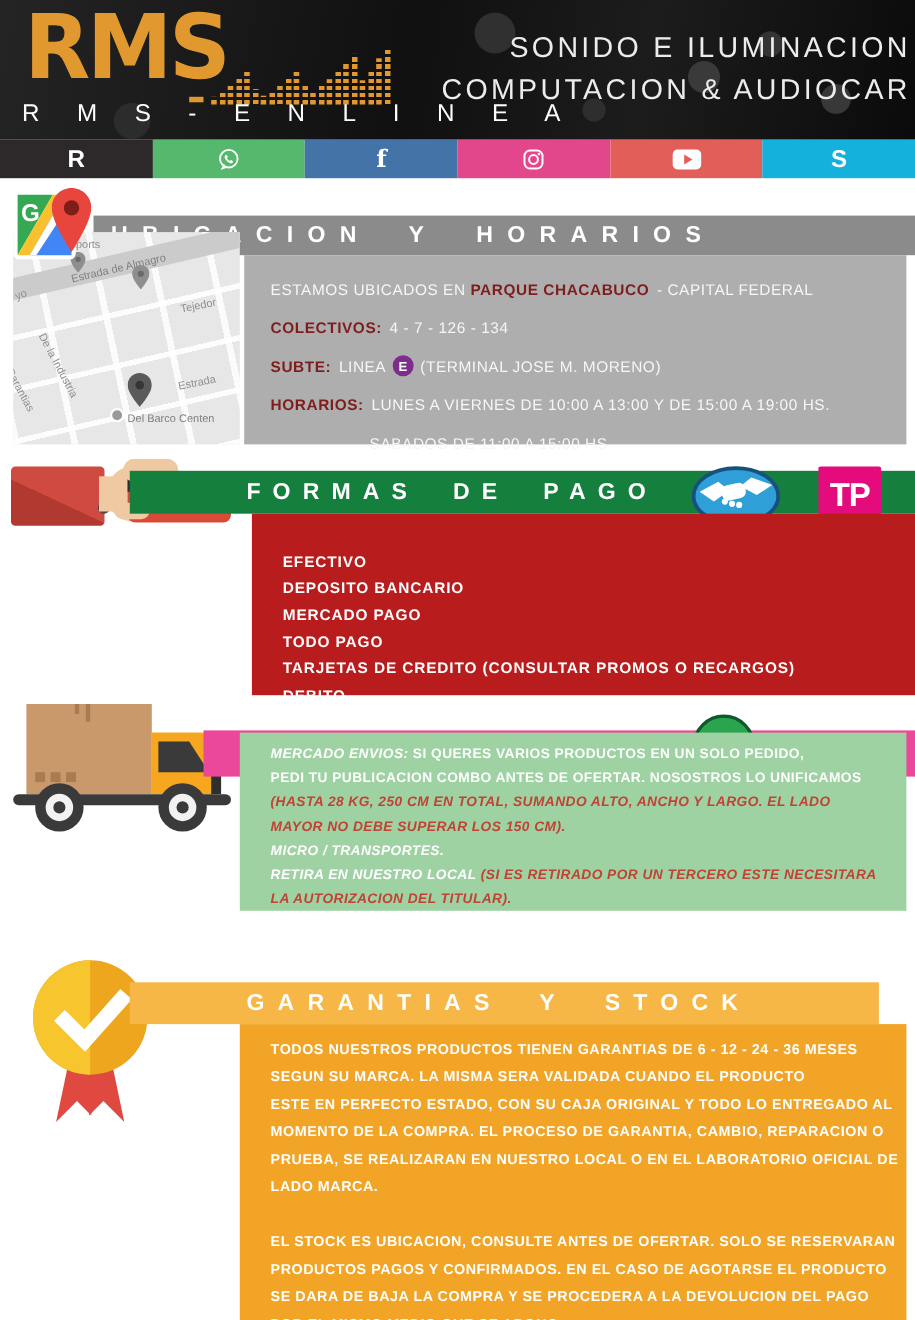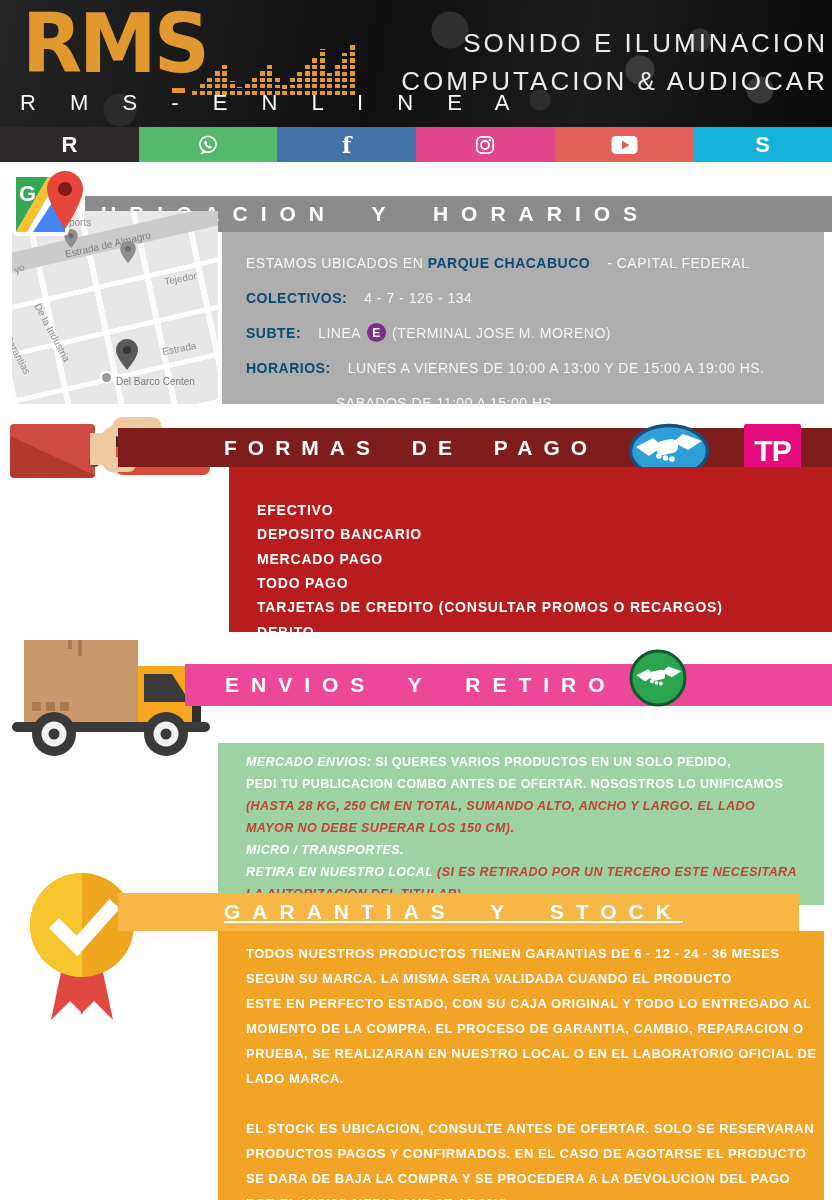--- a/index.html
+++ b/index.html
@@ -58,54 +58,54 @@
   .road-band { position:absolute; left:-18px; top:16px; width:260px; height:20px;
     background:#cbcbcb; transform:rotate(-13deg); }
   .maplab { position:absolute; color:#8f8f8f; font-size:10px; white-space:nowrap; }
   .poi { position:absolute; width:13px; height:13px; border-radius:50%;
     background:#9a9a9a; border:2px solid #fff; }
   .pin { position:absolute; }
   
   .ubi-panel { left:222px; top:232px; width:602px; height:172px; background:#aeaeae;
     padding:14px 0 0 24px; font-size:14px; letter-spacing:.5px; color:#f6f6f6; }
   .ubi-panel .ln { height:34.8px; display:flex; align-items:center; white-space:nowrap; }
-  .ubi-panel b { color:#0c4a6e; margin-right:17px; }
+  .ubi-panel b { color:#7f1d1d; margin-right:7px; }
   .badge-e { display:inline-flex; width:19px; height:19px; border-radius:50%;
     background:#7d2e8d; color:#fff; font-weight:bold; font-size:12px;
     align-items:center; justify-content:center; margin:0 6px; }
   .ln-sab { padding-left:90px; }
   
-  .pago-bar { left:118px; top:428px; width:714px; height:39px; background:#7f1d1d;
+  .pago-bar { left:118px; top:428px; width:714px; height:39px; background:#15803d;
     padding-left:106px; letter-spacing:11px; word-spacing:14px;text-align:right; }
   .pago-panel { left:229px; top:467px; width:606px; height:165px; background:#b91c1c;
     padding:31px 0 0 28px; }
   .pago-panel .li { height:24.3px; display:flex; align-items:center;
     font-size:14px; font-weight:bold; letter-spacing:.8px; white-space:nowrap; }
   .wallet { position:absolute; left:10px; top:424px; width:85px; height:54px; border-radius:4px;
     background:linear-gradient(205deg,#cf4a40 55%, #b1392f 55%); }
   .wallet::after { content:""; position:absolute; right:-5px; top:32px; width:11px; height:11px;
     border-radius:50%; background:#4a4a4a; }
   .handcard { position:absolute; left:90px; top:417px; }
   .mp-logo { position:absolute; left:628px; top:423px; }
   .tp-logo { position:absolute; left:744px; top:424px; width:57px; height:54px;
     background:#e40b7d; display:flex; align-items:center; justify-content:center;
     color:#fff; font-weight:bold; font-size:30px; letter-spacing:-1px; border-radius:2px; }
   
   .env-bar { left:185px; top:664px; width:647px; height:42px; background:#ec4899;
     padding-left:40px; letter-spacing:12px; word-spacing:14px; }
-  .env-panel { left:218px; top:743px; width:606px; height:162px; background:#9fd2a3;
+  .env-panel { left:218px; top:666px; width:606px; height:162px; background:#9fd2a3;
     padding:8px 0 0 28px; font-size:12.5px; font-weight:bold; letter-spacing:.4px; }
   .env-panel .ln { height:22px; display:flex; align-items:center; white-space:nowrap; }
   .env-panel i { font-style:italic; }
   .red { color:#c04335; }
   .truck { position:absolute; left:6px; top:640px; }
   .hs-green { position:absolute; left:628px; top:648px; }
   
   .gar-bar { left:118px; top:893px; width:681px; height:38px; background:#f6b747;
-    padding-left:106px; letter-spacing:12px; word-spacing:16px;text-decoration:underline; }
+    padding-left:106px; letter-spacing:12px; word-spacing:16px; }
   .gar-panel { left:218px; top:931px; width:606px; height:269px; background:#f1a426;
     padding:10px 0 0 28px; font-size:13px; font-weight:bold; letter-spacing:.5px; }
   .gar-panel .li { height:25px; display:flex; align-items:center; white-space:nowrap; }
   .gar-gap { height:25px; }
   .medal { position:absolute; left:30px; top:872px; }
   .gmaps-logo { position:absolute; left:12px; top:173px; }
   .red-pin { position:absolute; left:47px; top:171px; }
 </style>
 </head>
 <body>

